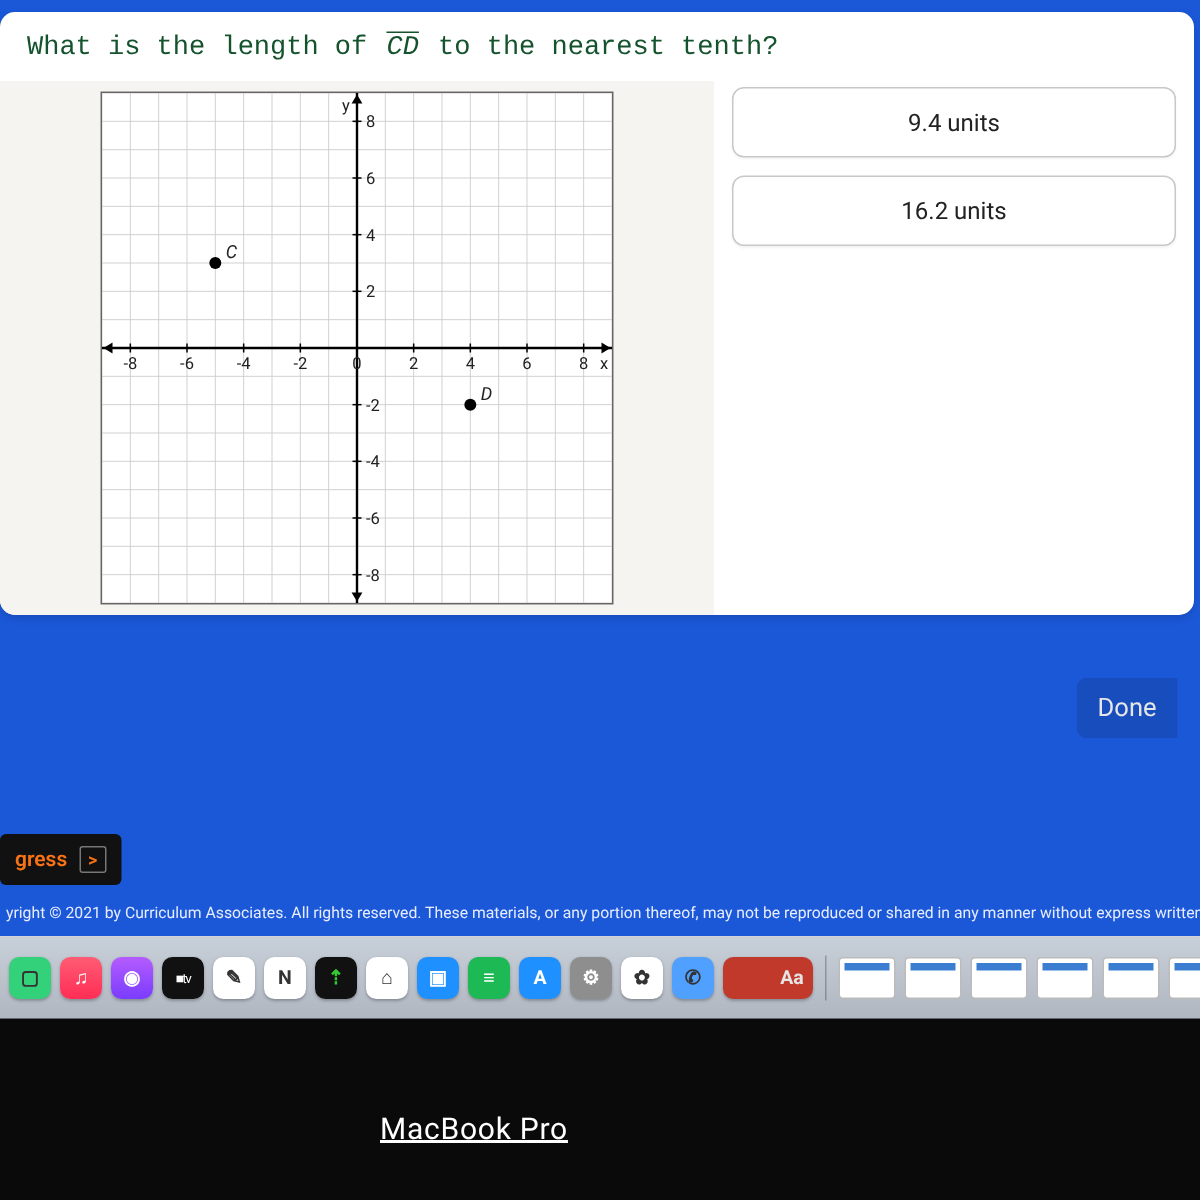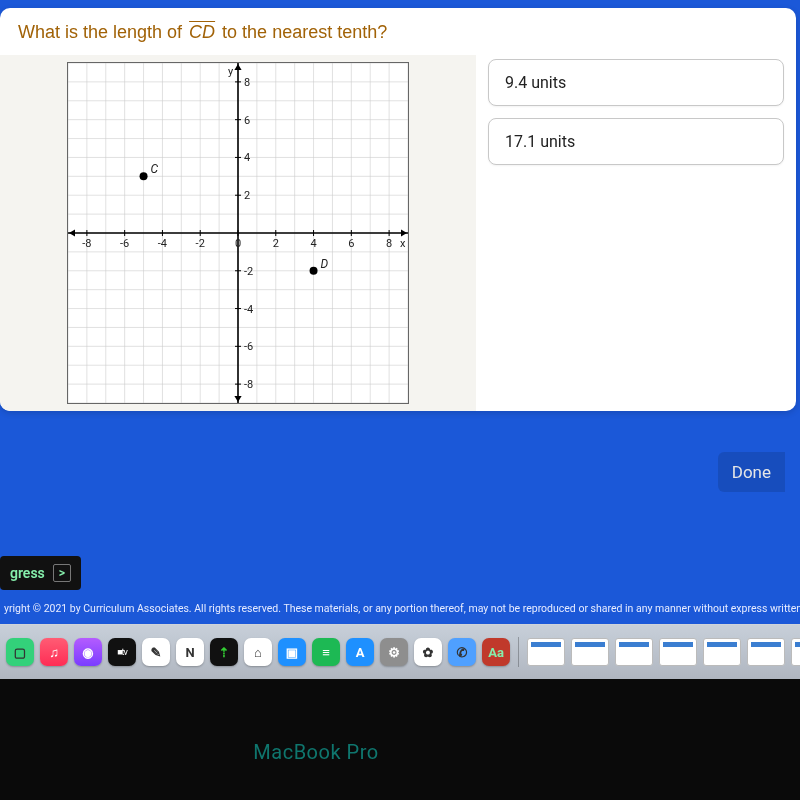--- a/index.html
+++ b/index.html
@@ -25,23 +25,23 @@
     left: 0;
     top: 8px;
     width: 796px;
     background: #fff;
     border-radius: 10px;
     box-shadow: 0 2px 6px rgba(0,0,0,0.15);
     padding: 14px 0 0 0;
   }
   .question {
     font-size: 18px;
-    color: #a16207;
+    color: #14532d;
     padding: 0 18px 12px 18px;
-    font-family: Liberation Sans, sans-serif;
+    font-family: Liberation Mono, monospace;
   }
   .overline {
     text-decoration: overline;
     font-style: italic;
     padding: 0 2px;
   }
   .content-row {
     display: flex;
     align-items: flex-start;
   }
@@ -68,38 +68,39 @@
   .option {
     background: #fff;
     border: 1px solid #c8c8c8;
     border-radius: 8px;
     padding: 13px 16px;
     margin-bottom: 12px;
     font-size: 16px;
     color: #222;
     cursor: pointer;
     box-shadow: 0 1px 2px rgba(0,0,0,0.05);
+    text-align: center;
   }
   .done {
     position: absolute;
     right: 15px;
     top: 452px;
     background: rgba(0,0,0,0.12);
     color: #e6e6e6;
     font-size: 17px;
     padding: 10px 14px;
     border-top-left-radius: 6px;
     border-bottom-left-radius: 6px;
   }
   .progress-btn {
     position: absolute;
     left: 0;
     top: 556px;
     background: #111;
-    color: #86efac;
+    color: #f97316;
     font-size: 14px;
     padding: 8px 10px;
     border-radius: 4px;
     display: flex;
     align-items: center;
     font-weight: 600;
   }
   .progress-btn .chev {
     margin-left: 8px;
     border: 1px solid #777;
@@ -169,24 +170,25 @@
     position:absolute;
     top:3px; left:3px; right:3px; height:5px;
     background: #3b7ed1;
   }
   .mbp {
     position: absolute;
     top: 740px;
     left: 0;
     width: 632px;
     text-align: center;
-    color: #0f766e;
+    color: #ffffff;
     font-size: 20px;
     font-weight: 400;
     letter-spacing: 0.5px;
+    text-decoration: underline;
   }
   
   .tick { font-size: 11px; fill:#222; }
   .ptlabel { font-size: 12px; fill:#222; font-style: italic; }
 </style>
 </head>
 <body>
 
 <div class="screen">
 
@@ -280,21 +282,21 @@
               <text x="332" y="184" class="tick">x</text>
               <circle cx="75.55555555555556" cy="113.33333333333331" r="4" fill="#000"></circle>
               <text x="82.55555555555556" y="110.33333333333331" class="ptlabel">C</text>
               <circle cx="245.55555555555557" cy="207.77777777777777" r="4" fill="#000"></circle>
               <text x="252.55555555555557" y="204.77777777777777" class="ptlabel">D</text>
             </svg>
         </div>
       </div>
       <div class="options">
         <div class="option">9.4 units</div>
-        <div class="option">17.1 units</div>
+        <div class="option">16.2 units</div>
       </div>
     </div>
   </div>
 
   <div class="done">Done</div>
 
   <div class="progress-btn">
     <span>gress</span>
     <span class="chev">&gt;</span>
   </div>
@@ -311,21 +313,21 @@
     <div class="dock-icon" style="background: rgb(255, 255, 255); color: rgb(51, 51, 51);">✎</div>
     <div class="dock-icon" style="background: rgb(255, 255, 255); color: rgb(51, 51, 51);">N</div>
     <div class="dock-icon" style="background: rgb(17, 17, 17); color: rgb(51, 204, 51);">⇡</div>
     <div class="dock-icon" style="background: rgb(255, 255, 255); color: rgb(51, 51, 51);">⌂</div>
     <div class="dock-icon" style="background: rgb(30, 144, 255); color: rgb(255, 255, 255);">▣</div>
     <div class="dock-icon" style="background: rgb(29, 185, 84); color: rgb(255, 255, 255);">≡</div>
     <div class="dock-icon" style="background: rgb(30, 144, 255); color: rgb(255, 255, 255);">A</div>
     <div class="dock-icon" style="background: rgb(142, 142, 142); color: rgb(255, 255, 255);">⚙</div>
     <div class="dock-icon" style="background: rgb(255, 255, 255); color: rgb(51, 51, 51);">✿</div>
     <div class="dock-icon" style="background: rgb(79, 160, 255); color: rgb(51, 51, 51);">✆</div>
-    <div class="dock-icon" style="background: rgb(192, 57, 43); color: #86efac;">Aa</div>
+    <div class="dock-icon" style="background: rgb(192, 57, 43); color: #e5e5e5; padding-left: 32px;">Aa</div>
     <div class="sep"></div>
     <div class="dock-doc"></div>
     <div class="dock-doc"></div>
     <div class="dock-doc"></div>
     <div class="dock-doc"></div>
     <div class="dock-doc"></div>
     <div class="dock-doc"></div>
     <div class="dock-doc"></div>
   </div>
 

